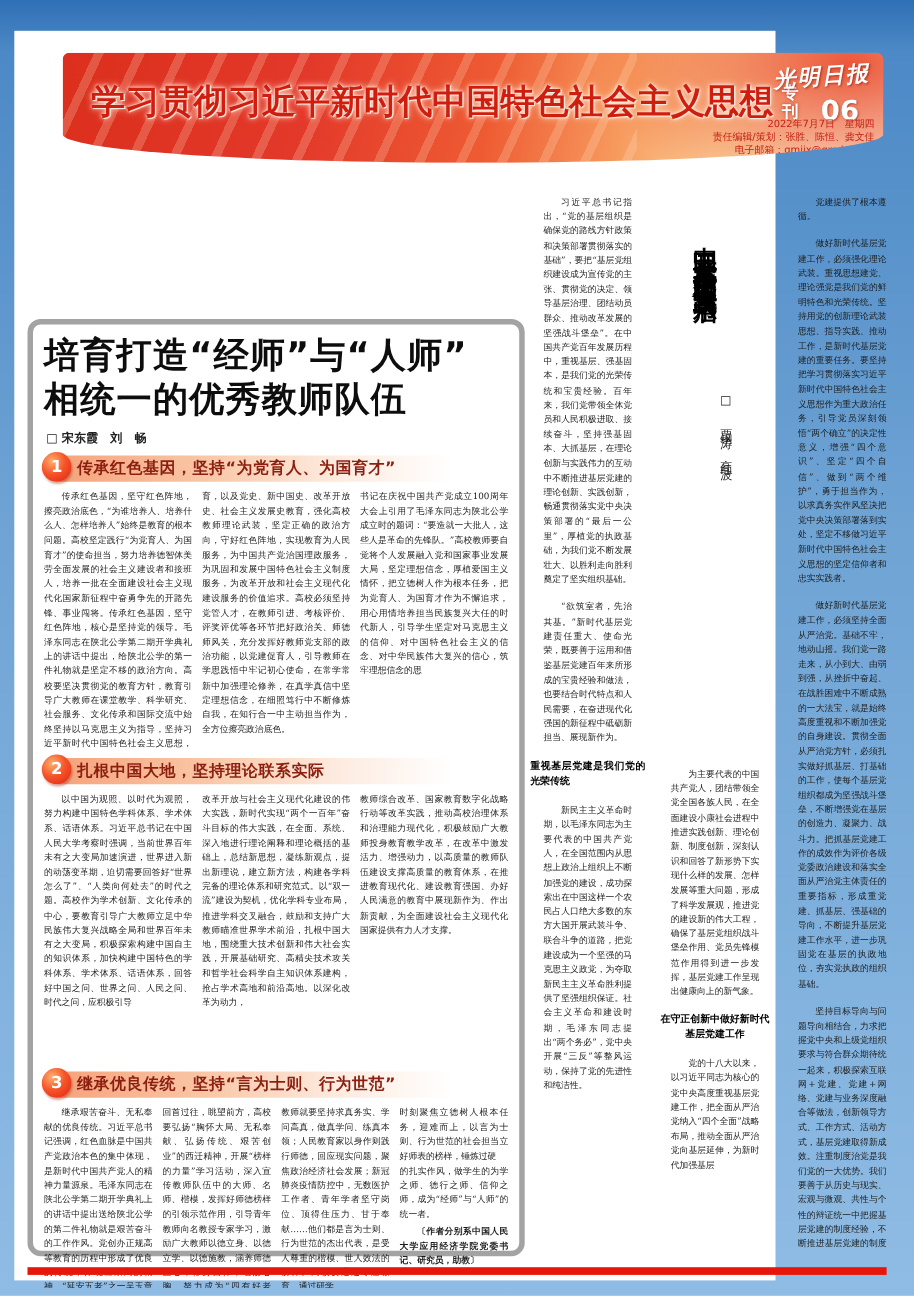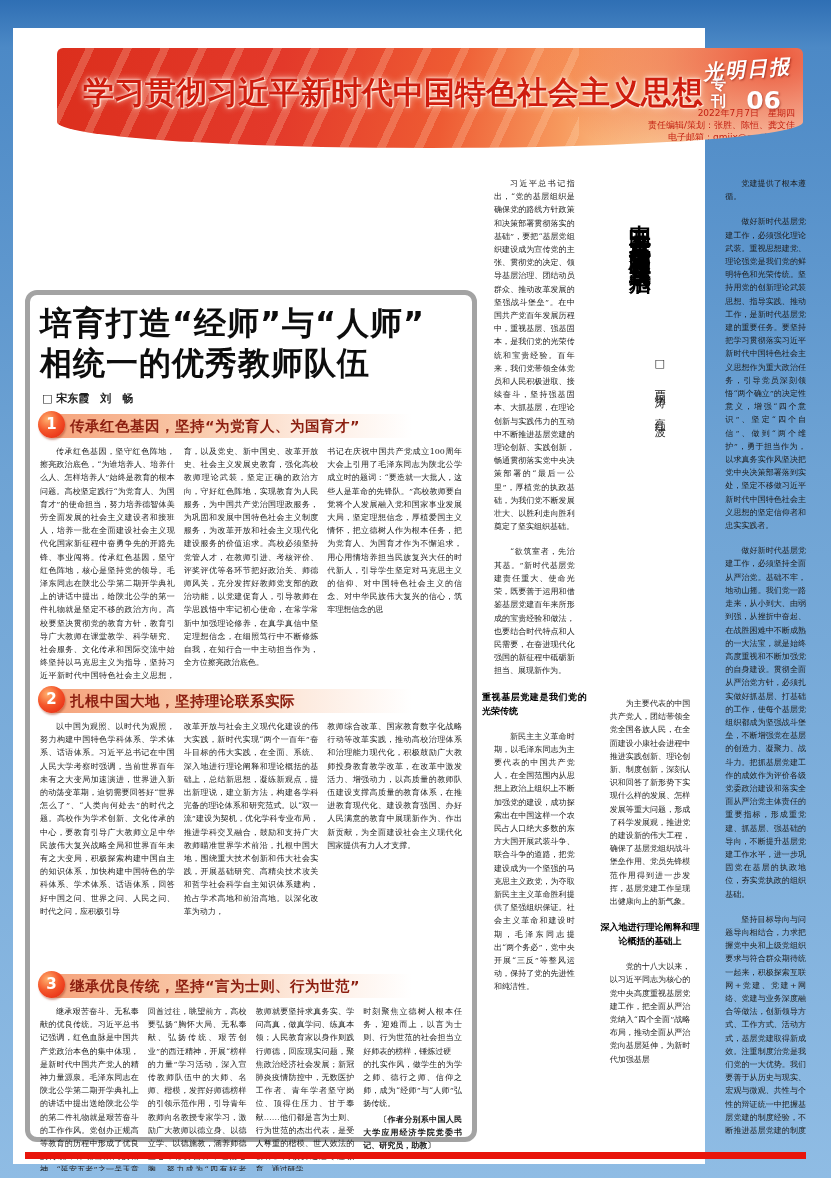--- a/index.html
+++ b/index.html
@@ -206,21 +206,21 @@
             <p>回首过往，眺望前方，高校要弘扬“胸怀大局、无私奉献、弘扬传统、艰苦创业”的西迁精神，开展“榜样的力量”学习活动，深入宣传教师队伍中的大师、名师、楷模，发挥好师德榜样的引领示范作用，引导青年教师向名教授专家学习，激励广大教师以德立身、以德立学、以德施教，涵养师德匠心，修身自律，坦荡心胸，努力成为“四有好老师”，做学生为学、为事、为人的“大先生”。</p>
           </div>
         <div class="col h168 cont">
             <p>教师就要坚持求真务实、学问高真，做真学问、练真本领；人民教育家以身作则践行师德，回应现实问题，聚焦政治经济社会发展；新冠肺炎疫情防控中，无数医护工作者、青年学者坚守岗位、顶得住压力、甘于奉献……他们都是言为士则、行为世范的杰出代表，是受人尊重的楷模、世人效法的榜样。高校要通过专题教育，通过研学、</p>
           </div>
         <div class="col h168 cont">
           <div>
               <p>时刻聚焦立德树人根本任务，迎难而上，以言为士则、行为世范的社会担当立好师表的榜样，锤炼过硬</p>
             </div>
           <div>
-              <p>的扎实作风，做学生的为学之师、德行之师、信仰之师，成为“经师”与“人师”弘扬传统。</p>
+              <p>的扎实作风，做学生的为学之师、德行之师、信仰之师，成为“经师”与“人师”的统一者。</p>
             </div>
           <div class="attr">〔作者分别系中国人民大学应用经济学院党委书记、研究员，助教〕</div>
         </div>
       </div>
     </div>
   </div>
 
   <div class="side">
     <div class="scol">
       <div>
@@ -233,21 +233,21 @@
         </div>
     </div>
     <div class="scol">
       <div class="vtitle-wrap">
         <div class="vtitle">中国共产党基层党建的百年实践与启示</div>
         <div class="vauthors">□ 贾钢涛　高红波</div>
       </div>
       <div>
           <p>为主要代表的中国共产党人，团结带领全党全国各族人民，在全面建设小康社会进程中推进实践创新、理论创新、制度创新，深刻认识和回答了新形势下实现什么样的发展、怎样发展等重大问题，形成了科学发展观，推进党的建设新的伟大工程，确保了基层党组织战斗堡垒作用、党员先锋模范作用得到进一步发挥，基层党建工作呈现出健康向上的新气象。</p>
         </div>
-      <div class="sub2">深入地进行理论阐释和理论概括的基础上</div>
+      <div class="sub2">在守正创新中做好新时代基层党建工作</div>
       <div>
           <p>党的十八大以来，以习近平同志为核心的党中央高度重视基层党建工作，把全面从严治党纳入“四个全面”战略布局，推动全面从严治党向基层延伸，为新时代加强基层</p>
         </div>
     </div>
     <div class="scol">
       <div>
           <p>党建提供了根本遵循。</p>
           <p>做好新时代基层党建工作，必须强化理论武装。重视思想建党、理论强党是我们党的鲜明特色和光荣传统。坚持用党的创新理论武装思想、指导实践、推动工作，是新时代基层党建的重要任务。要坚持把学习贯彻落实习近平新时代中国特色社会主义思想作为重大政治任务，引导党员深刻领悟“两个确立”的决定性意义，增强“四个意识”、坚定“四个自信”、做到“两个维护”，勇于担当作为，以求真务实作风坚决把党中央决策部署落到实处，坚定不移做习近平新时代中国特色社会主义思想的坚定信仰者和忠实实践者。</p>
           <p>做好新时代基层党建工作，必须坚持全面从严治党。基础不牢，地动山摇。我们党一路走来，从小到大、由弱到强，从挫折中奋起、在战胜困难中不断成熟的一大法宝，就是始终高度重视和不断加强党的自身建设。贯彻全面从严治党方针，必须扎实做好抓基层、打基础的工作，使每个基层党组织都成为坚强战斗堡垒，不断增强党在基层的创造力、凝聚力、战斗力。把抓基层党建工作的成效作为评价各级党委政治建设和落实全面从严治党主体责任的重要指标，形成重党建、抓基层、强基础的导向，不断提升基层党建工作水平，进一步巩固党在基层的执政地位，夯实党执政的组织基础。</p>
           <p>坚持目标导向与问题导向相结合，力求把握党中央和上级党组织要求与符合群众期待统一起来，积极探索互联网+党建、党建+网络、党建与业务深度融合等做法，创新领导方式、工作方式、活动方式，基层党建取得新成效。注重制度治党是我们党的一大优势。我们要善于从历史与现实、宏观与微观、共性与个性的辩证统一中把握基层党建的制度经验，不断推进基层党建的制度创新。</p>

